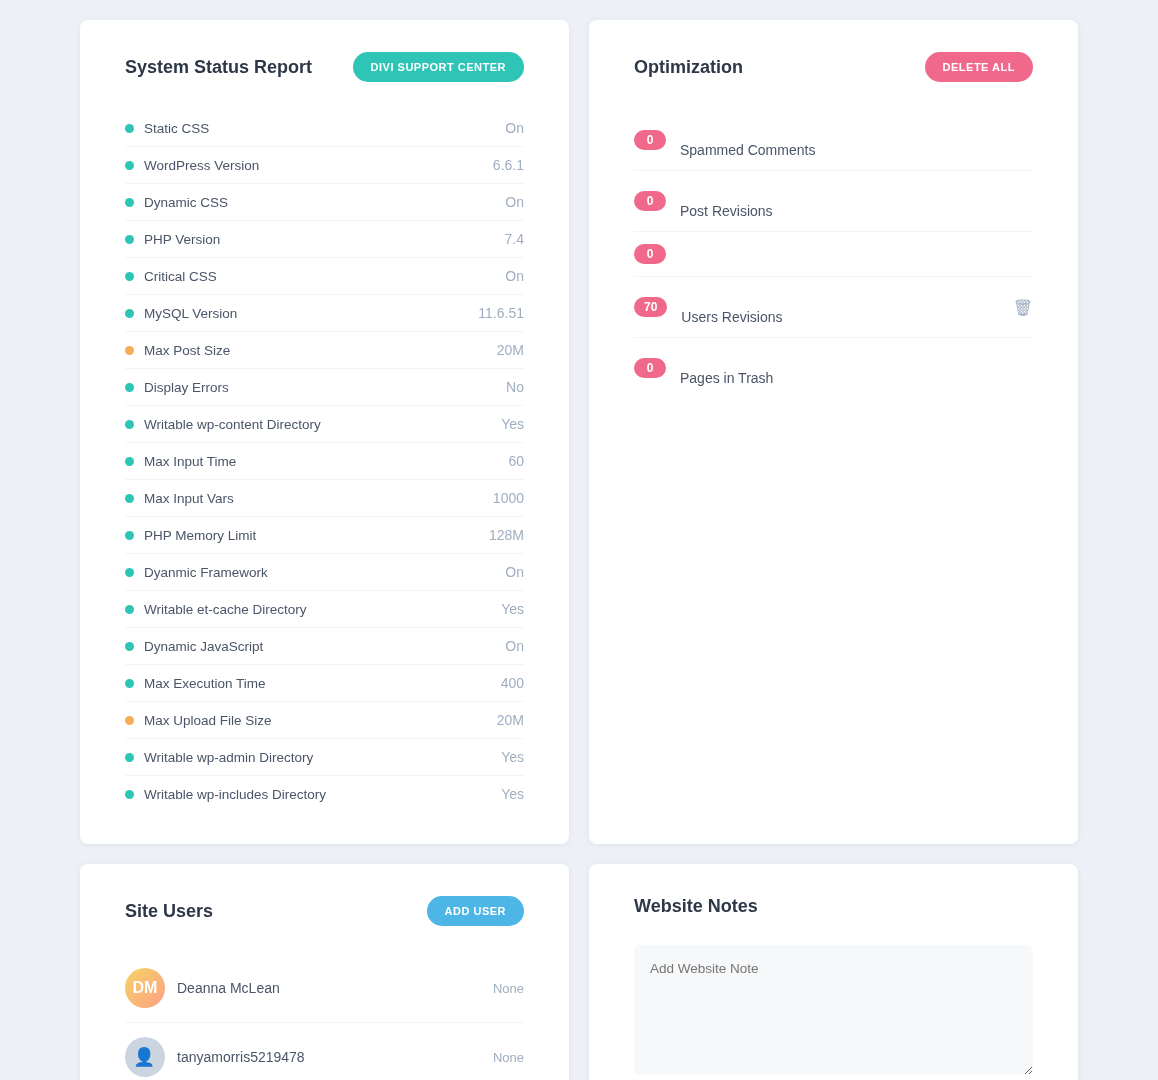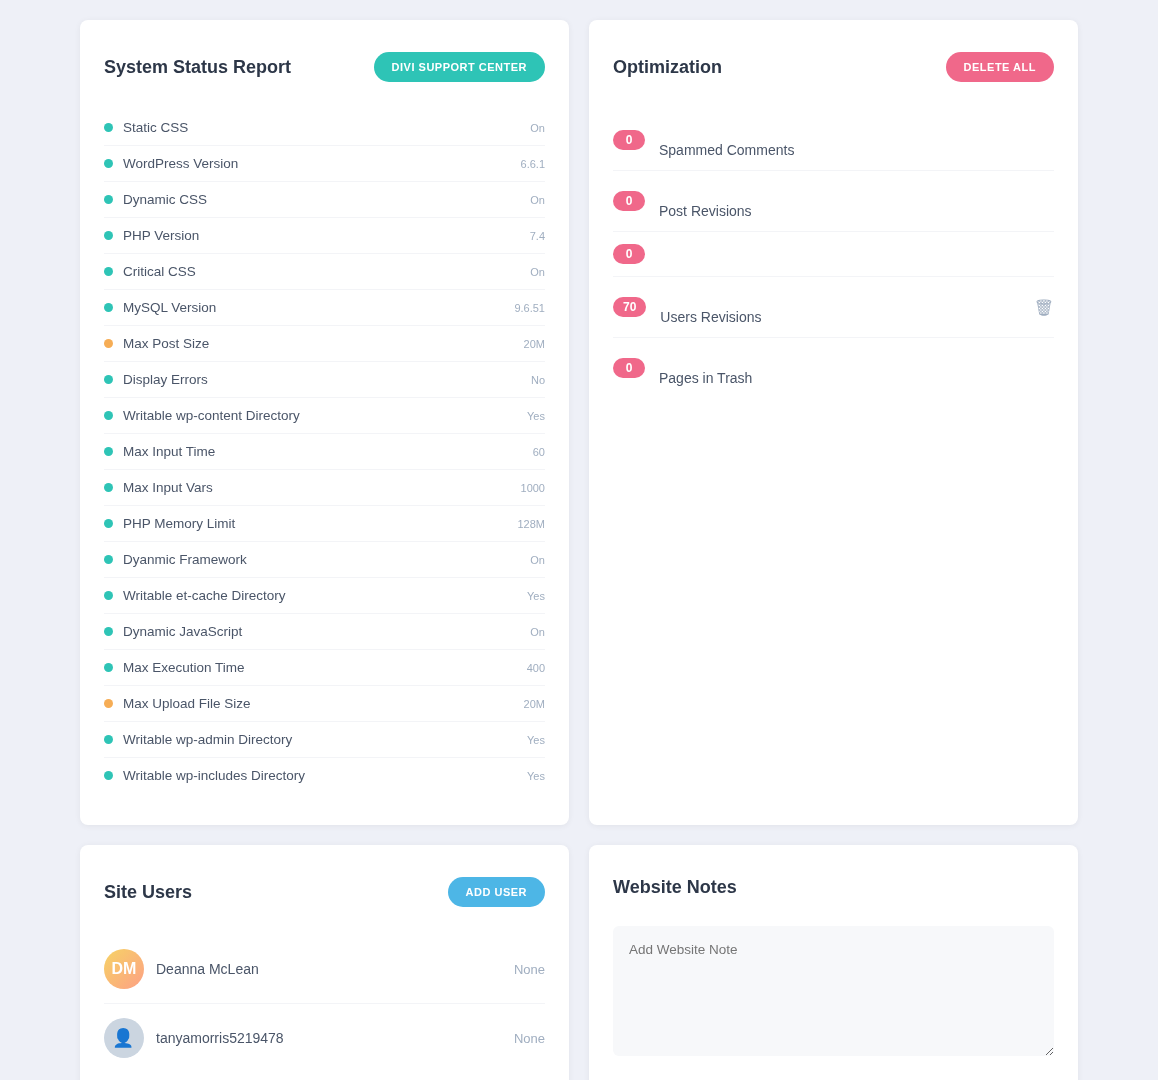--- a/index.html
+++ b/index.html
@@ -10,21 +10,21 @@
       padding: 20px 80px;
     }
     .grid {
       display: grid;
       grid-template-columns: 1fr 1fr;
       gap: 20px;
     }
     .card {
       background: #fff;
       border-radius: 8px;
-      padding: 32px 24px;
+      padding: 32px 45px;
       box-shadow: 0 1px 6px rgba(0,0,0,0.06);
     }
     .card-header {
       display: flex;
       align-items: center;
       justify-content: space-between;
       margin-bottom: 28px;
     }
     .card-title {
       font-size: 18px;
@@ -85,21 +85,21 @@
     }
     .dot {
       width: 9px;
       height: 9px;
       border-radius: 50%;
       flex-shrink: 0;
     }
     .dot-green { background: #2ec4b6; }
     .dot-orange { background: #f6ad55; }
     .status-value {
-      font-size: 11px;
+      font-size: 14px;
       color: #a0aec0;
       font-weight: 400;
     }
     
     .opt-row {
       display: flex;
       align-items: center;
       gap: 14px;
       padding: 12px 0;
       border-bottom: 1px solid #f3f4f7;
@@ -249,21 +249,21 @@
       <span class="dot dot-green"></span>
       Critical CSS
     </span>
     <span class="status-value">On</span>
   </div>
         <div class="status-row">
     <span class="status-label">
       <span class="dot dot-green"></span>
       MySQL Version
     </span>
-    <span class="status-value">9.6.51</span>
+    <span class="status-value">11.6.51</span>
   </div>
         <div class="status-row">
     <span class="status-label">
       <span class="dot dot-orange"></span>
       Max Post Size
     </span>
     <span class="status-value">20M</span>
   </div>
         <div class="status-row">
     <span class="status-label">

